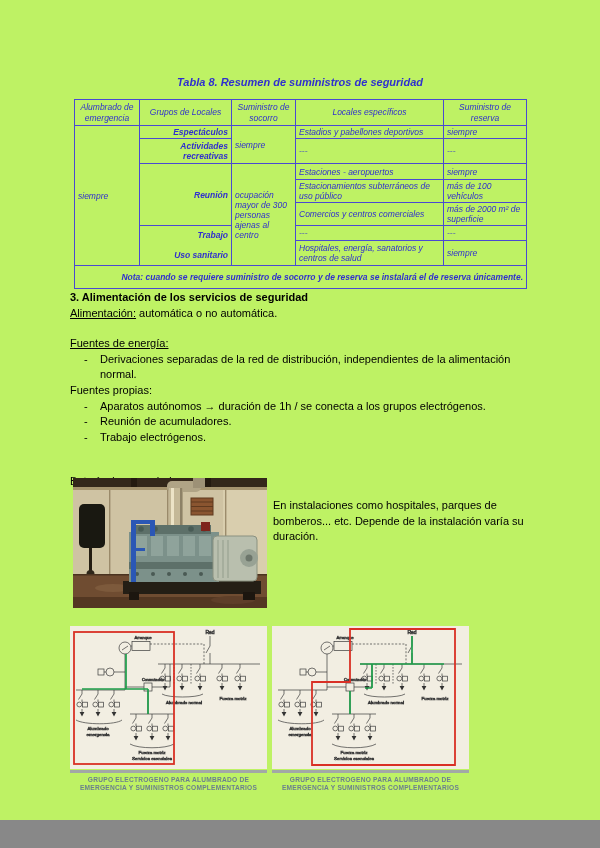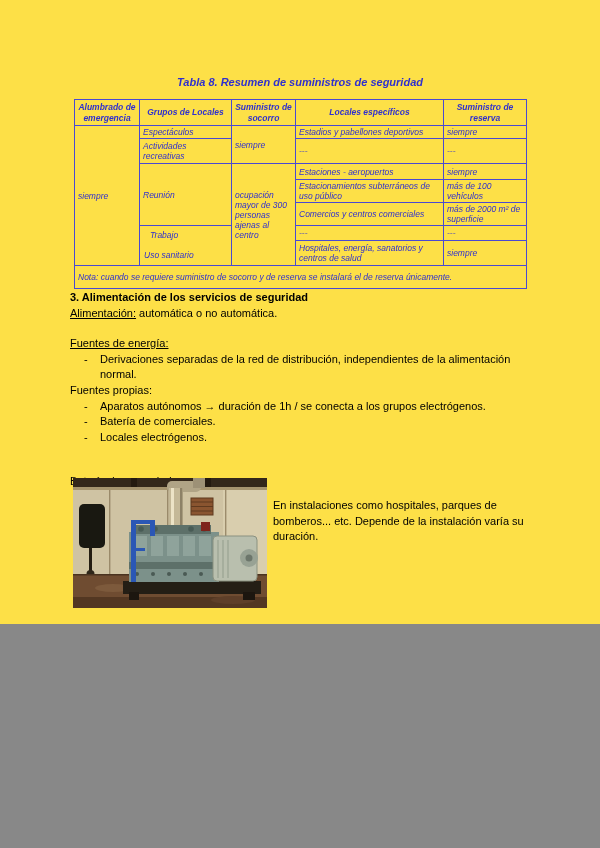--- a/index.html
+++ b/index.html
@@ -1,31 +1,31 @@
 <!DOCTYPE html>
 <html><head>
 <meta charset="utf-8">
 <style>
   html,body{margin:0;padding:0;background:#888;}
-  .page{position:relative;width:600px;height:624px;background:#fde047;overflow:hidden;
+  .page{position:relative;width:600px;height:820px;background:#bef264;overflow:hidden;
         font-family:"Liberation Sans",sans-serif;color:#000;}
 
   
   .tbl-title{position:absolute;top:76px;left:0;width:100%;text-align:center;
              font-size:11px;font-weight:bold;font-style:italic;color:#2f2fcf;}
 
   
   table.sum{position:absolute;top:99px;left:74px;width:452px;border-collapse:collapse;
             table-layout:fixed;}
   table.sum th,table.sum td{border:1px solid #4a4ad2;color:#2f2fcf;font-style:italic;
             font-size:8.5px;line-height:1.18;padding:1px 3px;vertical-align:middle;
             overflow:hidden;}
-  table.sum th{font-weight:bold;text-align:center;}
+  table.sum th{font-weight:normal;text-align:center;}
   .cC{text-align:left;}
-  .cL{text-align:left;}
+  .cL{text-align:right;font-weight:bold;}
   .thL{text-align:left;margin-left:24px;}
   .split-cell div{margin:3px 0 10px 7px;}
   .split-cell div+div{margin:0 0 4px 1px;}
   .note-cell{padding:4px 6px 9px;font-size:8.5px;margin-left:7px;}
 
   
   .textblock{position:absolute;top:290px;left:70px;width:466px;font-size:11px;
              line-height:15.6px;}
   .h3{font-weight:bold;}
   .u{text-decoration:underline;}
@@ -115,22 +115,22 @@
     </table>
 
   <div class="textblock">
     <div class="h3">3. Alimentación de los servicios de seguridad</div>
     <div><span class="u">Alimentación:</span><span> automática o no automática.</span></div>
     <div class="gap"></div>
     <div class="u">Fuentes de energía:</div>
     <div class="dash">Derivaciones separadas de la red de distribución, independientes de la alimentación normal.</div>
     <div>Fuentes propias:</div>
     <div class="dash">Aparatos autónomos → duración de 1h / se conecta a los grupos electrógenos.</div>
-    <div class="dash">Batería de comerciales.</div>
-    <div class="dash">Locales electrógenos.</div>
+    <div class="dash">Reunión de acumuladores.</div>
+    <div class="dash">Trabajo electrógenos.</div>
     <div class="gap"></div>
     <div style="margin-top:14px">Batería de acumuladores:</div>
   </div>
 
   <svg class="photo" viewBox="0 0 194 130">
     <rect width="194" height="130" fill="#cfc3a3"></rect>
     <rect x="150" y="9" width="44" height="88" fill="#d9ceae"></rect>
     <g fill="#8d7c5c" opacity="0.8">
       <rect x="36" y="12" width="1.4" height="85"></rect>
         <rect x="94" y="12" width="1.4" height="85"></rect>

